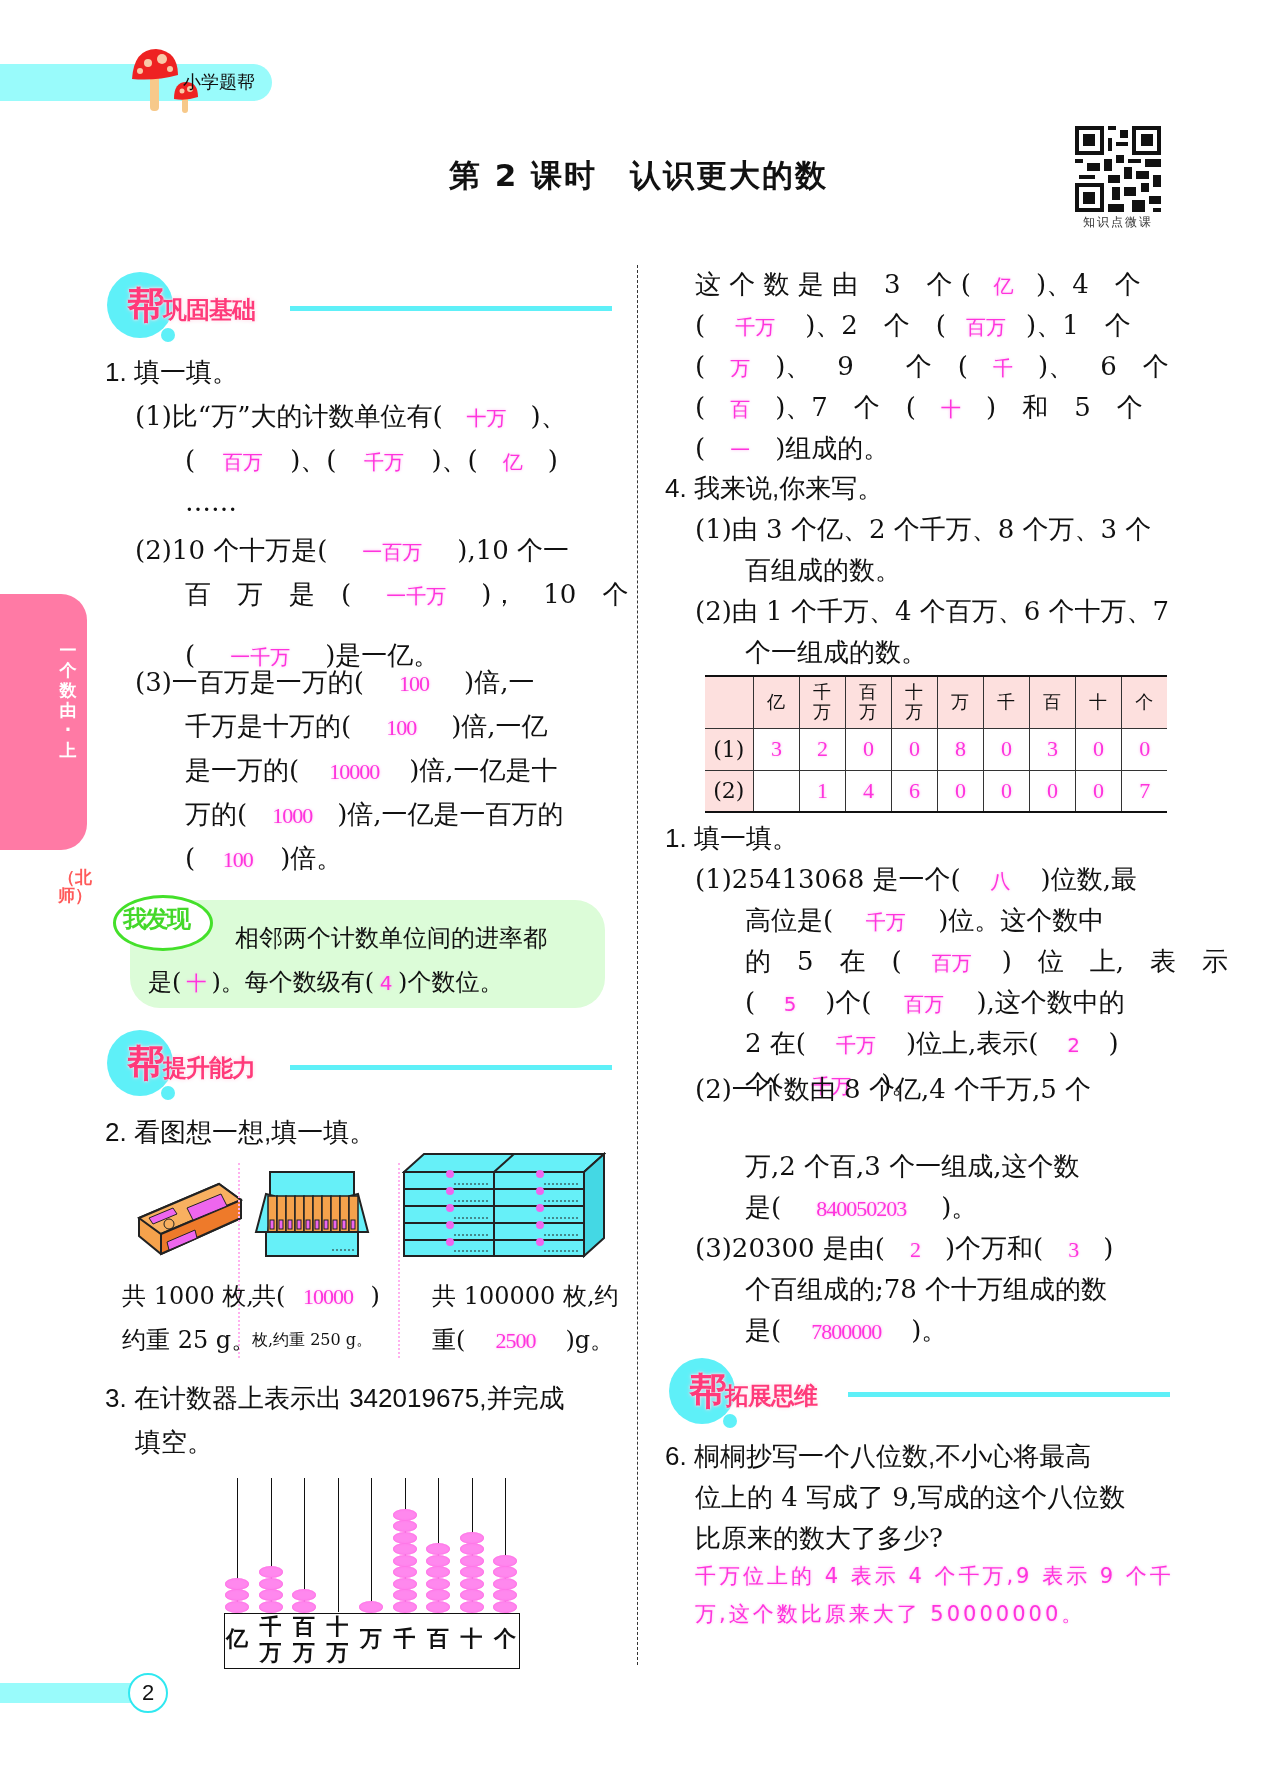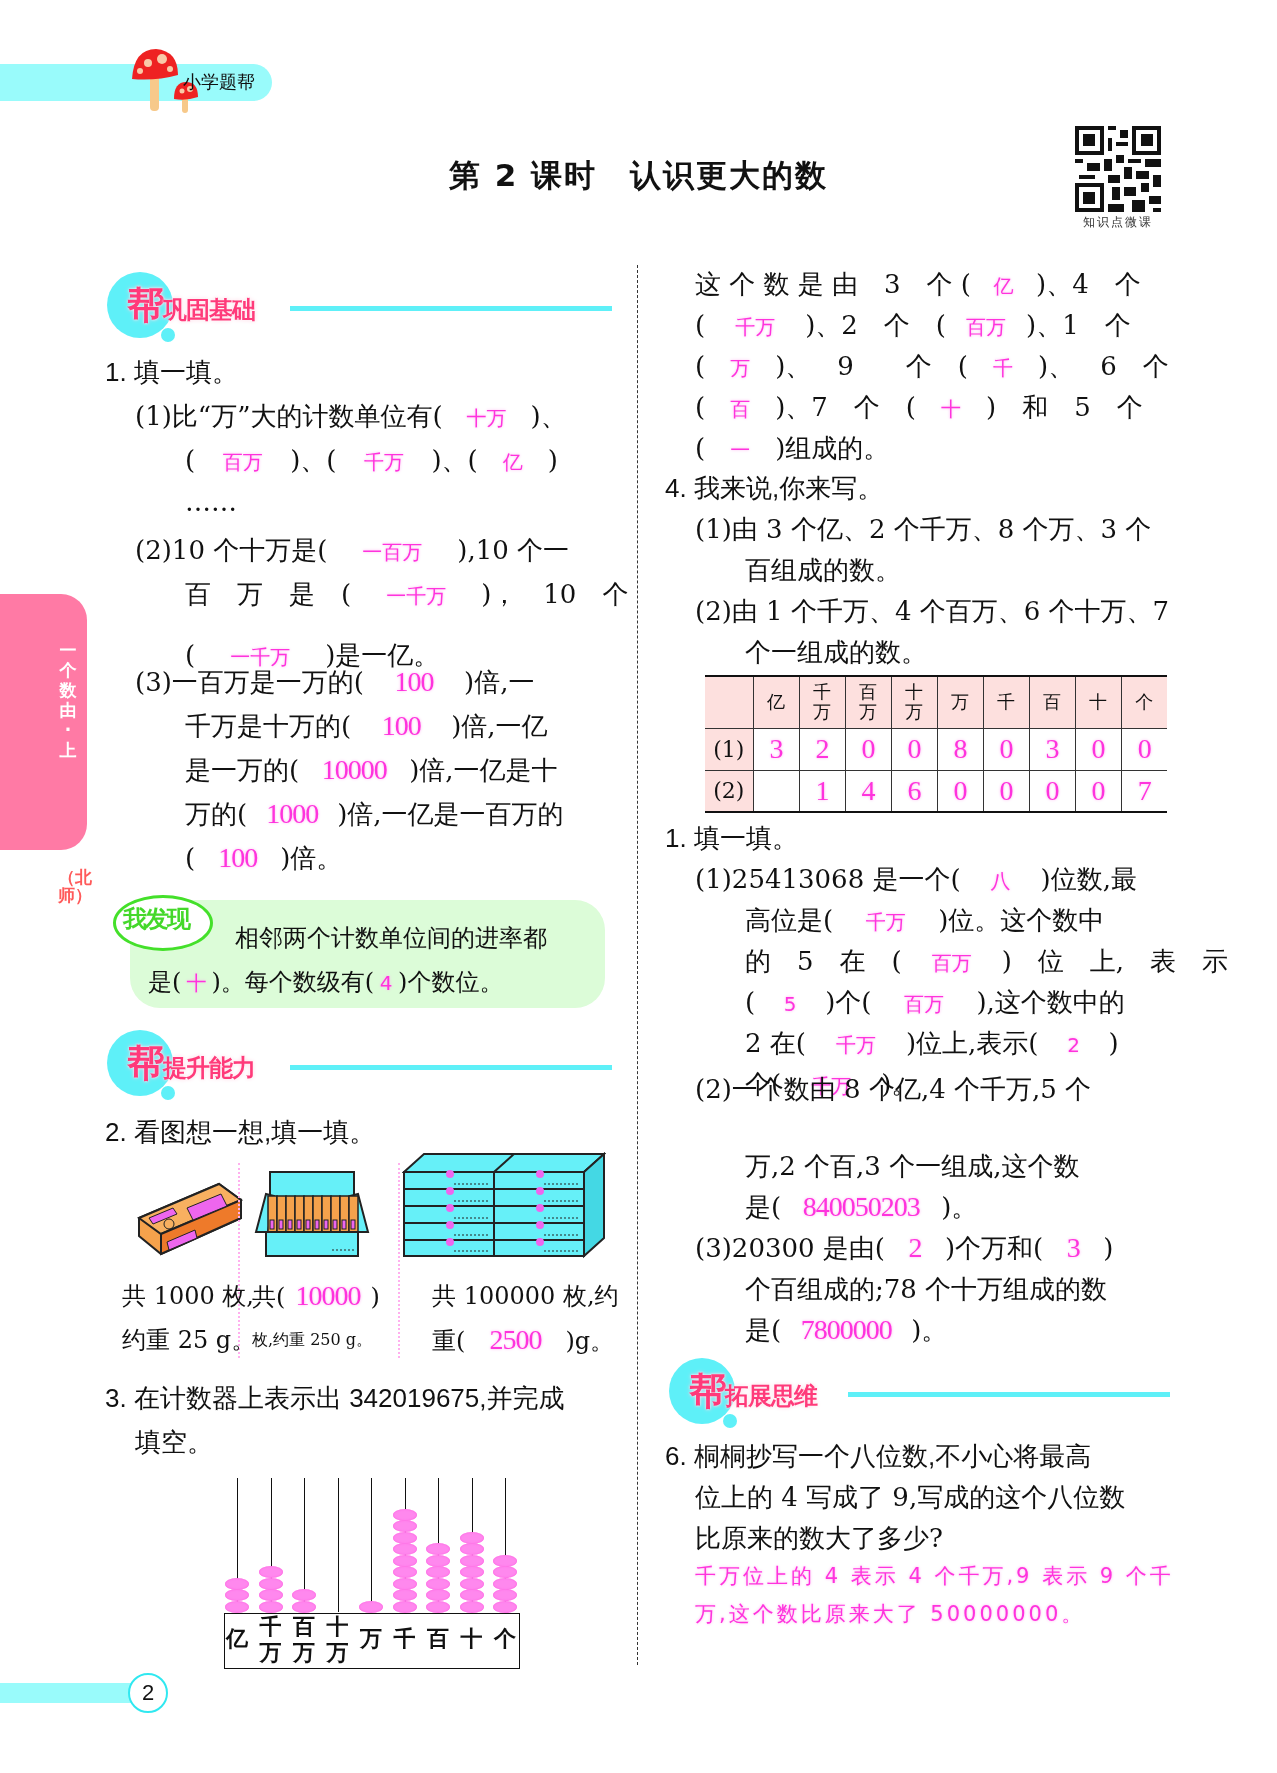--- a/index.html
+++ b/index.html
@@ -1,20 +1,20 @@
 <!DOCTYPE html>
 <html><head>
 <meta charset="utf-8">
 <style>
   * { box-sizing: border-box; margin: 0; padding: 0; }
   html, body { width: 1277px; height: 1773px; background: #ffffff; overflow: hidden; }
   body { position: relative; font-family: "DejaVu Serif", "Liberation Serif", serif; color: #111; }
   .abs { position: absolute; }
   .ans { color: #ff33dd; font-family: "DejaVu Sans", sans-serif; font-size: 20px; text-shadow: 0 0 3px #ffb3f0; }
-  .ans-num { color: #ff33dd; font-family: "Liberation Serif", serif; font-size: 28px; text-shadow: 0 0 3px #ffb3f0; letter-spacing: -1px; }
+  .ans-num { color: #ff33dd; font-family: "Liberation Serif", serif; font-size: 22px; text-shadow: 0 0 3px #ffb3f0; letter-spacing: -1px; }
   .line { position: absolute; font-size: 26px; line-height: 40px; white-space: nowrap; }
   .qnum { font-family: "Liberation Sans", sans-serif; }
   .slot { display: inline-block; text-align: center; }
 
   
   .brand-pill { left: 0; top: 64px; width: 272px; height: 37px; background: #99fbfb; border-radius: 0 19px 19px 0; }
   .brand-text { left: 183px; top: 68px; font-family: "DejaVu Sans", sans-serif; font-size: 18px; line-height: 28px; color: #111; }
   .mush { position: absolute; }
 
   .title { left: 0; width: 1277px; top: 155px; text-align: center; font-family: "DejaVu Sans", sans-serif; font-weight: bold; font-size: 31px; letter-spacing: 2px; }

